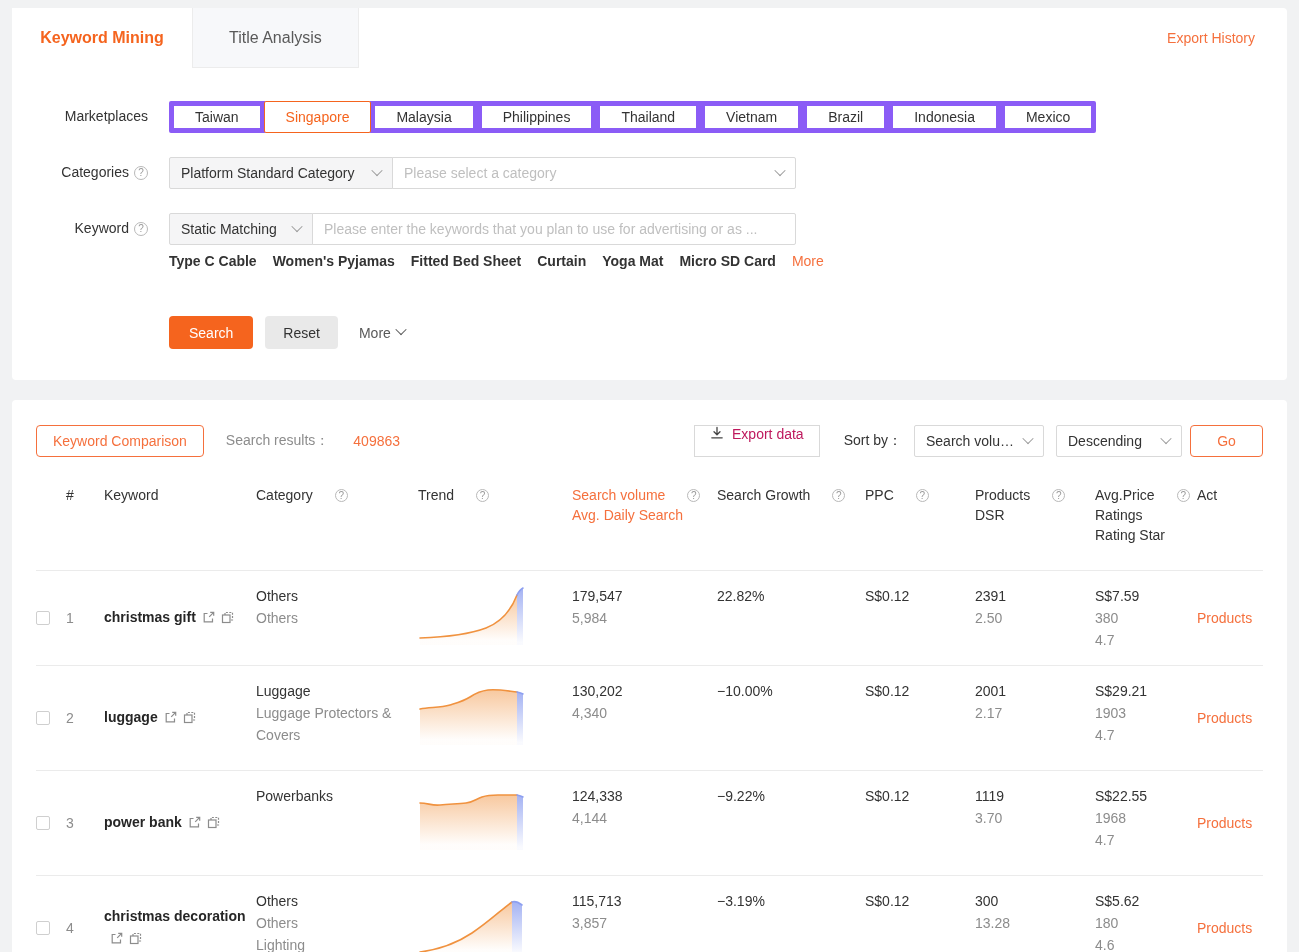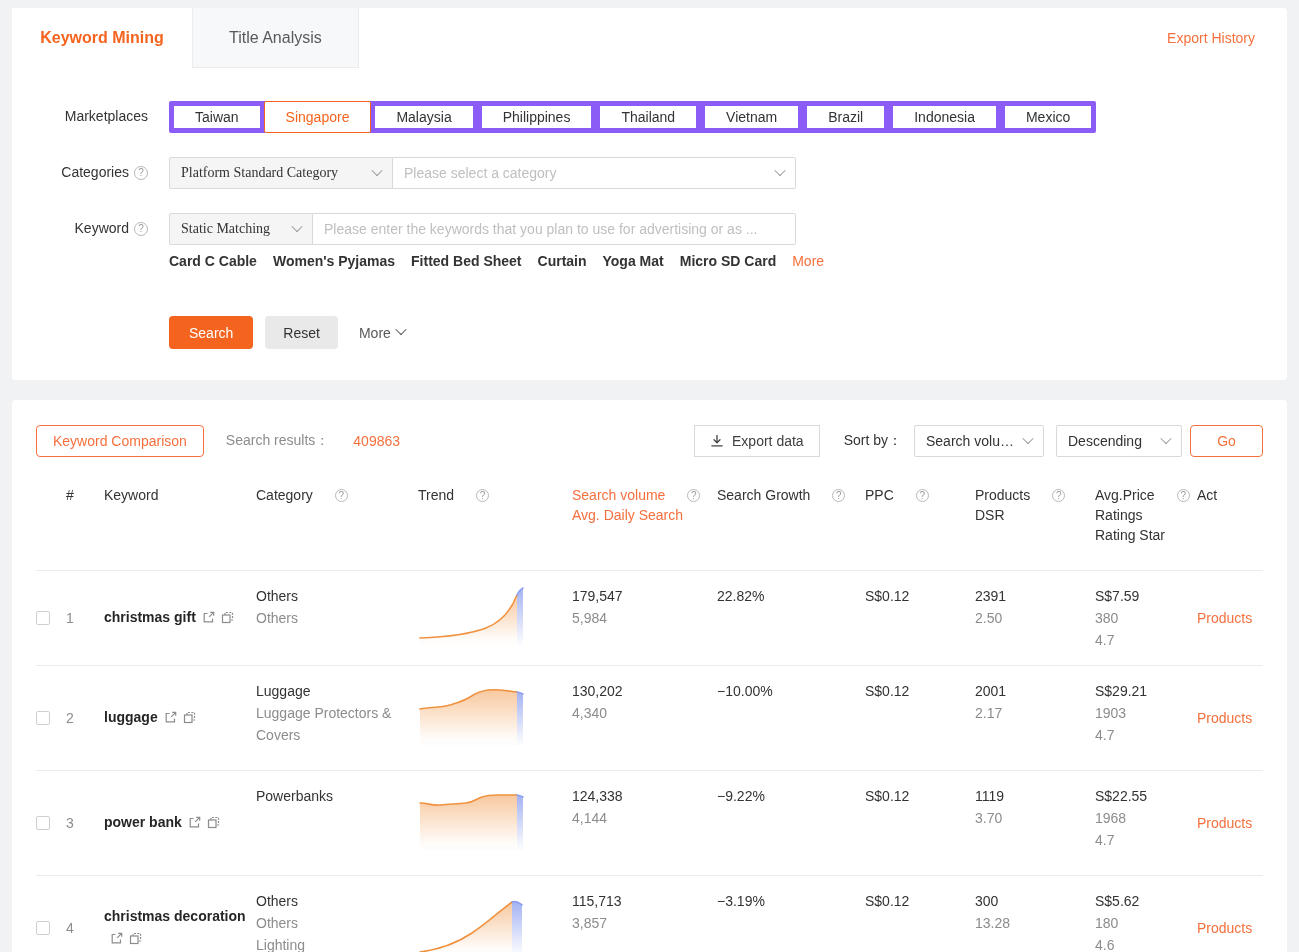--- a/index.html
+++ b/index.html
@@ -25,21 +25,21 @@
   
   .seg { display:flex; }
   .seg-btn { height:32px; padding:0 21px; border:5px solid #8b5cf6; background:#fff; display:flex;
     align-items:center; font-size:14px; color:#333; margin-left:-1px; cursor:pointer; }
   .seg-btn:first-child { margin-left:0; border-radius:2px 0 0 2px; }
   .seg-btn:last-child { border-radius:0 2px 2px 0; }
   .seg-btn.selected { border:1px solid #f5641e; color:#f5641e; z-index:2; border-radius:2px; }
   
   .sel { height:32px; border:1px solid #d9d9d9; display:flex; align-items:center; padding:0 11px;
     font-size:14px; background:#fff; cursor:pointer; }
-  .sel.gray { background:#f5f5f6; border-radius:2px 0 0 2px;font-family:Liberation Serif, serif; }
+  .sel.gray { background:#f5f5f6; border-radius:2px 0 0 2px; }
   .sel .sel-text { flex:1; white-space:nowrap; overflow:hidden; text-overflow:ellipsis; }
   .chev { width:8px; height:8px; border-right:1.5px solid #9b9b9b; border-bottom:1.5px solid #9b9b9b;
     transform:rotate(45deg) translate(-1px,-1px); flex:none; margin-left:10px; margin-top:-3px; }
   .placeholder { color:#bfbfbf; }
   #cat-type { width:224px; }
   #cat-select { width:404px; margin-left:-1px; border-radius:0 2px 2px 0; }
   #kw-match { width:144px; }
   #kw-input { width:484px; margin-left:-1px; border-radius:0 2px 2px 0; cursor:text; }
   
   .sugg-row { margin-top:-16px; margin-bottom:47px; }
@@ -55,22 +55,22 @@
   .more-link { margin-left:9px; color:#595959; display:inline-flex; align-items:center; cursor:pointer; }
   .more-link .chev { margin-left:6px; border-color:#595959; }
   
   #card2 { margin-top:20px; height:640px; padding:0 24px; }
   .toolbar { display:flex; align-items:center; padding-top:25px; height:57px; }
   .btn-outline-orange { height:32px; border:1px solid #f5703d; color:#f5703d; background:#fff;
     border-radius:4px; padding:0 16px; display:inline-flex; align-items:center; font-size:14px; cursor:pointer; }
   .results-label { margin-left:22px; color:#8c8c8c; }
   .results-count { color:#f5703d; margin-left:24px; }
   .toolbar-spacer { flex:1; }
-  .btn-outline { height:32px; border:1px solid #d9d9d9; background:#fff; color:#404040; border-radius:0;
-    padding:0 15px; display:inline-flex; align-items:center; gap:8px; font-size:14px; cursor:pointer; }
+  .btn-outline { height:32px; border:1px solid #d9d9d9; background:#fff; color:#be185d; border-radius:0;
+    padding:0 15px; display:inline-flex; gap:8px; font-size:14px; cursor:pointer; }
   .sortby { margin-left:24px; color:#333; }
   .toolbar .sel { border-radius:2px; }
   #sort-field { width:130px; margin-left:12px; }
   #sort-order { width:126px; margin-left:12px; }
   #go-btn { margin-left:8px; width:73px; justify-content:center; padding:0; }
   
   .tgrid { display:grid; grid-template-columns:30px 38px 152px 162px 154px 145px 148px 110px 120px 102px 66px; }
   .thead { margin-top:28px; height:85px; align-items:start; }
   .th { font-size:14px; color:#333; line-height:20px; }
   .th .hline { display:flex; align-items:center; gap:22px; }
@@ -162,21 +162,21 @@
           <span class="chev"></span>
         </div>
         <div class="sel" id="kw-input">
           <span class="sel-text placeholder">Please enter the keywords that you plan to use for advertising or as ...</span>
         </div>
       </div>
     </div>
 
     <div class="form-row sugg-row" style="margin-top:0;">
       <div class="sugg-wrap">
-        <span class="sugg">Card C Cable</span>
+        <span class="sugg">Type C Cable</span>
         <span class="sugg">Women's Pyjamas</span>
         <span class="sugg">Fitted Bed Sheet</span>
         <span class="sugg">Curtain</span>
         <span class="sugg">Yoga Mat</span>
         <span class="sugg">Micro SD Card</span>
         <span class="sugg-more">More</span>
       </div>
     </div>
 
     <div class="btn-row">

